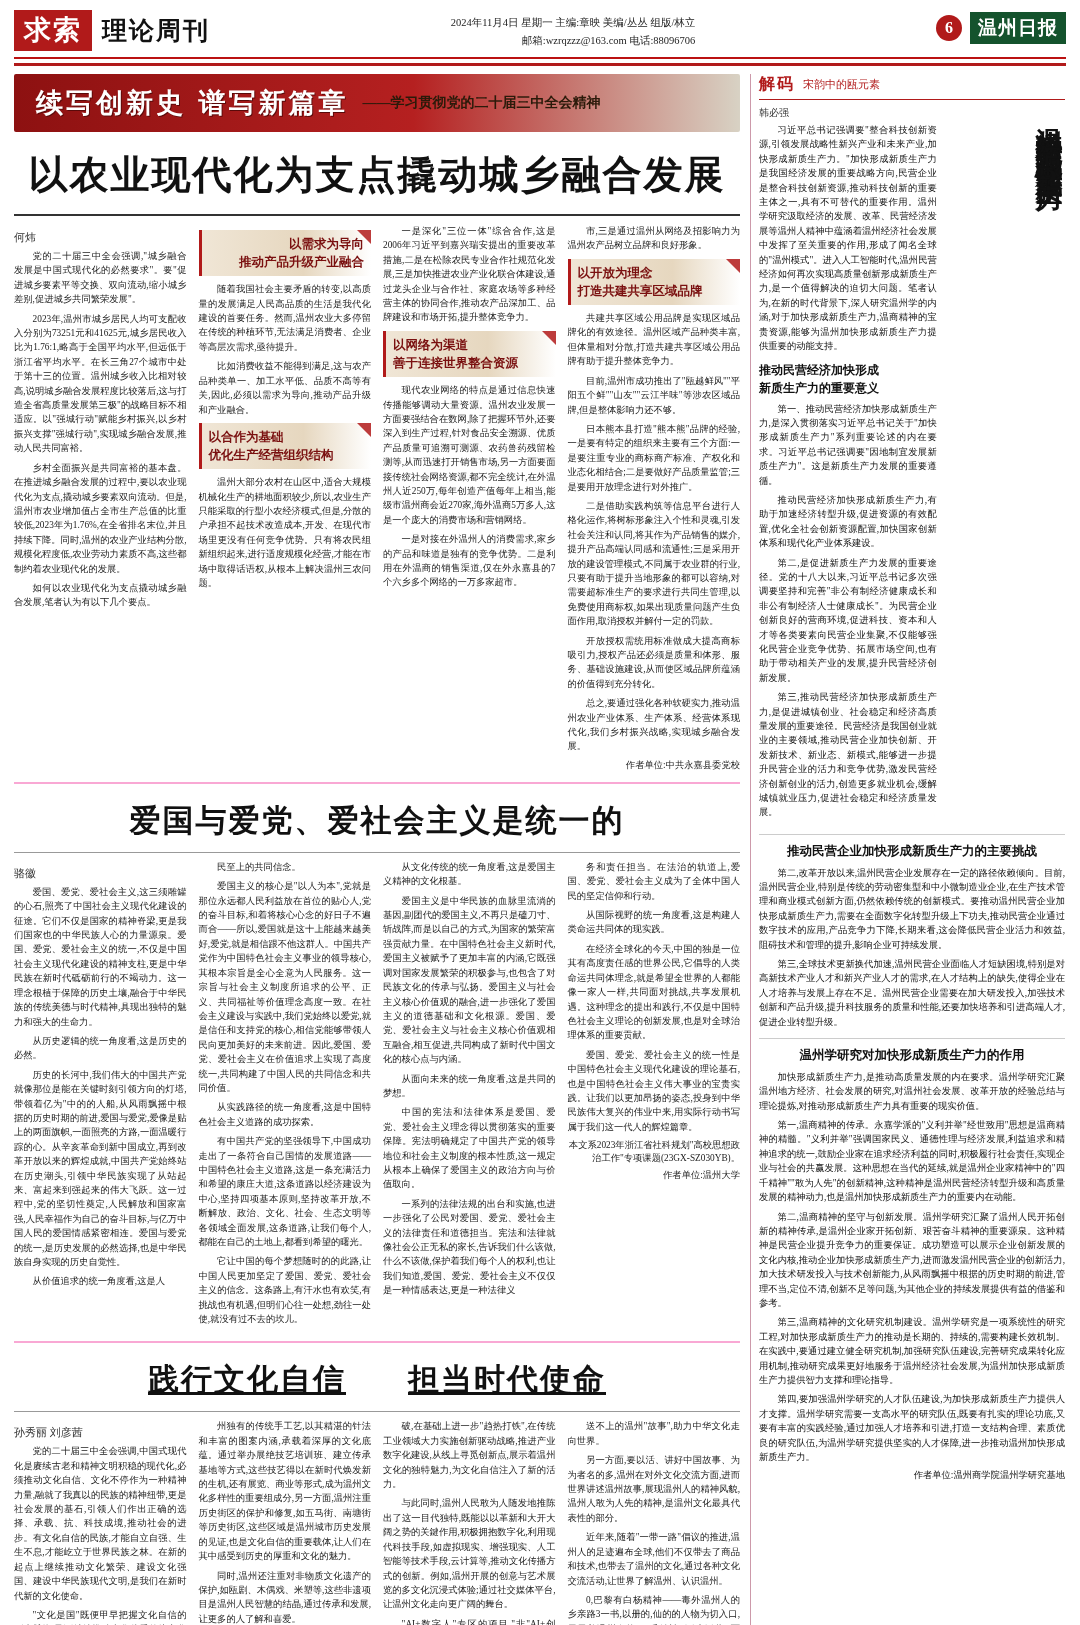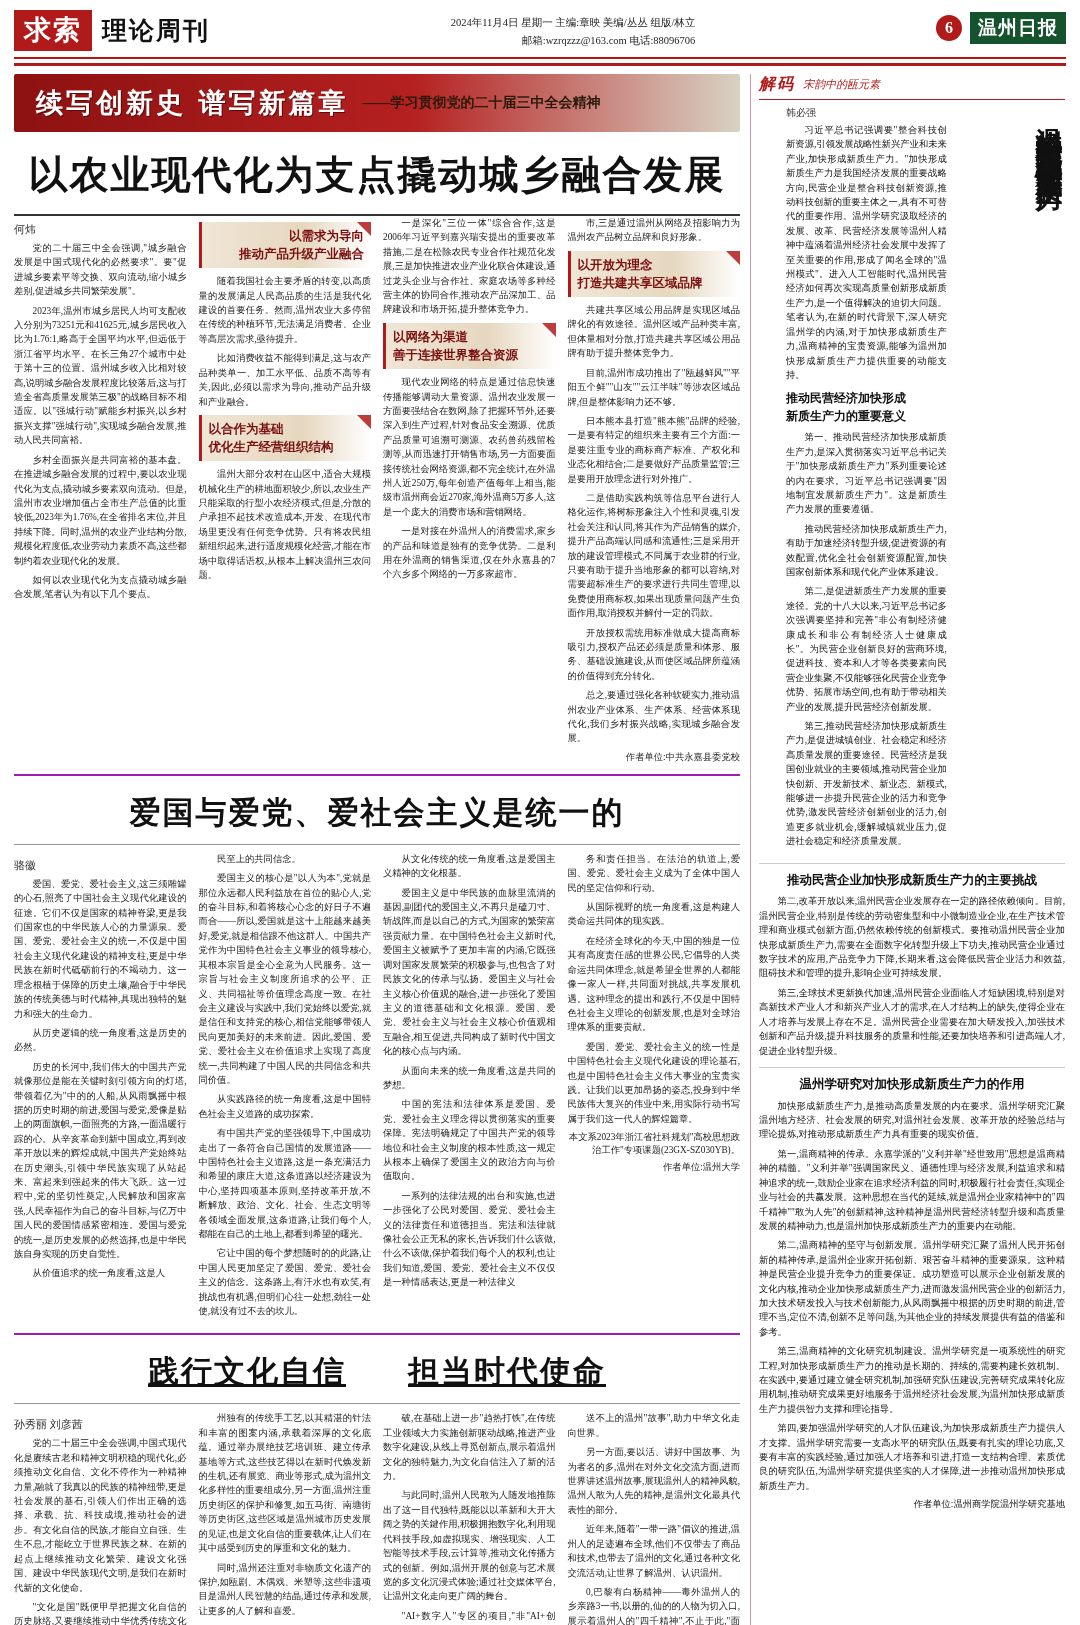--- a/index.html
+++ b/index.html
@@ -68,33 +68,33 @@
     font-size:12.5px;font-weight:bold;color:#7a1010;line-height:1.45;
     position:relative;
   }
   .subhead:after{
     content:"";position:absolute;right:0;top:0;border-top:14px solid #b11a1a;
     border-left:14px solid transparent;opacity:.85;
   }
   .note{font-size:9.3px;text-align:right;margin-top:4px;color:#222;}
 
   
-  .section{margin-top:10px;border-top:2px solid #a21caf;padding-top:8px;}
+  .section{margin-top:10px;border-top:2px solid #f9a8d4;padding-top:8px;}
   .headline2{
     text-align:center;font-size:31px;font-weight:bold;letter-spacing:2px;
     padding:8px 0 10px 0;font-family:"DejaVu Serif", serif;
   }
   .headline3-wrap{display:flex;justify-content:center;gap:62px;padding:8px 0 10px 0;}
   .headline3{font-size:31px;font-weight:bold;letter-spacing:2px;font-family:"DejaVu Serif", serif;text-decoration:underline;}
 
   
-  .r-head{display:flex;align-items:center;gap:8px;border-bottom:1px solid #b11a1a;padding-bottom:4px;font-style:italic;}
+  .r-head{display:flex;align-items:center;gap:8px;border-bottom:1px solid #b11a1a;padding-bottom:4px;}
   .r-head .deco{color:#b11a1a;font-size:16px;font-weight:bold;letter-spacing:2px;}
   .r-head .sub{font-size:11px;color:#b11a1a;}
-  .r-body{display:flex;gap:23px;margin-top:6px;margin-left:27px;}
+  .r-body{display:flex;gap:23px;margin-top:6px;}
   .r-text{width:186px;}
   .vtitle{
     width:110px;
     writing-mode:vertical-rl;
     text-orientation:upright;
     font-size:27px;font-weight:bold;line-height:1.18;letter-spacing:3px;
     font-family:"DejaVu Serif", serif;
     height:660px;
     margin-left:auto;
   }
@@ -137,21 +137,21 @@
     <div class="left-col">
 
       <div class="banner">
         <div class="banner-main">续写创新史  谱写新篇章</div>
         <div class="banner-sub">——学习贯彻党的二十届三中全会精神</div>
       </div>
 
       <div class="headline1">以农业现代化为支点撬动城乡融合发展</div>
       <div class="rule-dark"></div>
 
-      <div class="cols" style="margin-top:0;">
+      <div class="cols" style="margin-top:8px;">
         <div class="col">
           <div class="byline">何炜</div>
           <div class="txt">
             <p>党的二十届三中全会强调,"城乡融合发展是中国式现代化的必然要求"。要"促进城乡要素平等交换、双向流动,缩小城乡差别,促进城乡共同繁荣发展"。</p>
             <p>2023年,温州市城乡居民人均可支配收入分别为73251元和41625元,城乡居民收入比为1.76:1,略高于全国平均水平,但远低于浙江省平均水平。在长三角27个城市中处于第十三的位置。温州城乡收入比相对较高,说明城乡融合发展程度比较落后,这与打造全省高质量发展第三极"的战略目标不相适应。以"强城行动"赋能乡村振兴,以乡村振兴支撑"强城行动",实现城乡融合发展,推动人民共同富裕。</p>
             <p>乡村全面振兴是共同富裕的基本盘。在推进城乡融合发展的过程中,要以农业现代化为支点,撬动城乡要素双向流动。但是,温州市农业增加值占全市生产总值的比重较低,2023年为1.76%,在全省排名末位,并且持续下降。同时,温州的农业产业结构分散,规模化程度低,农业劳动力素质不高,这些都制约着农业现代化的发展。</p>
             <p>如何以农业现代化为支点撬动城乡融合发展,笔者认为有以下几个要点。</p>
           </div>
         </div>
 

